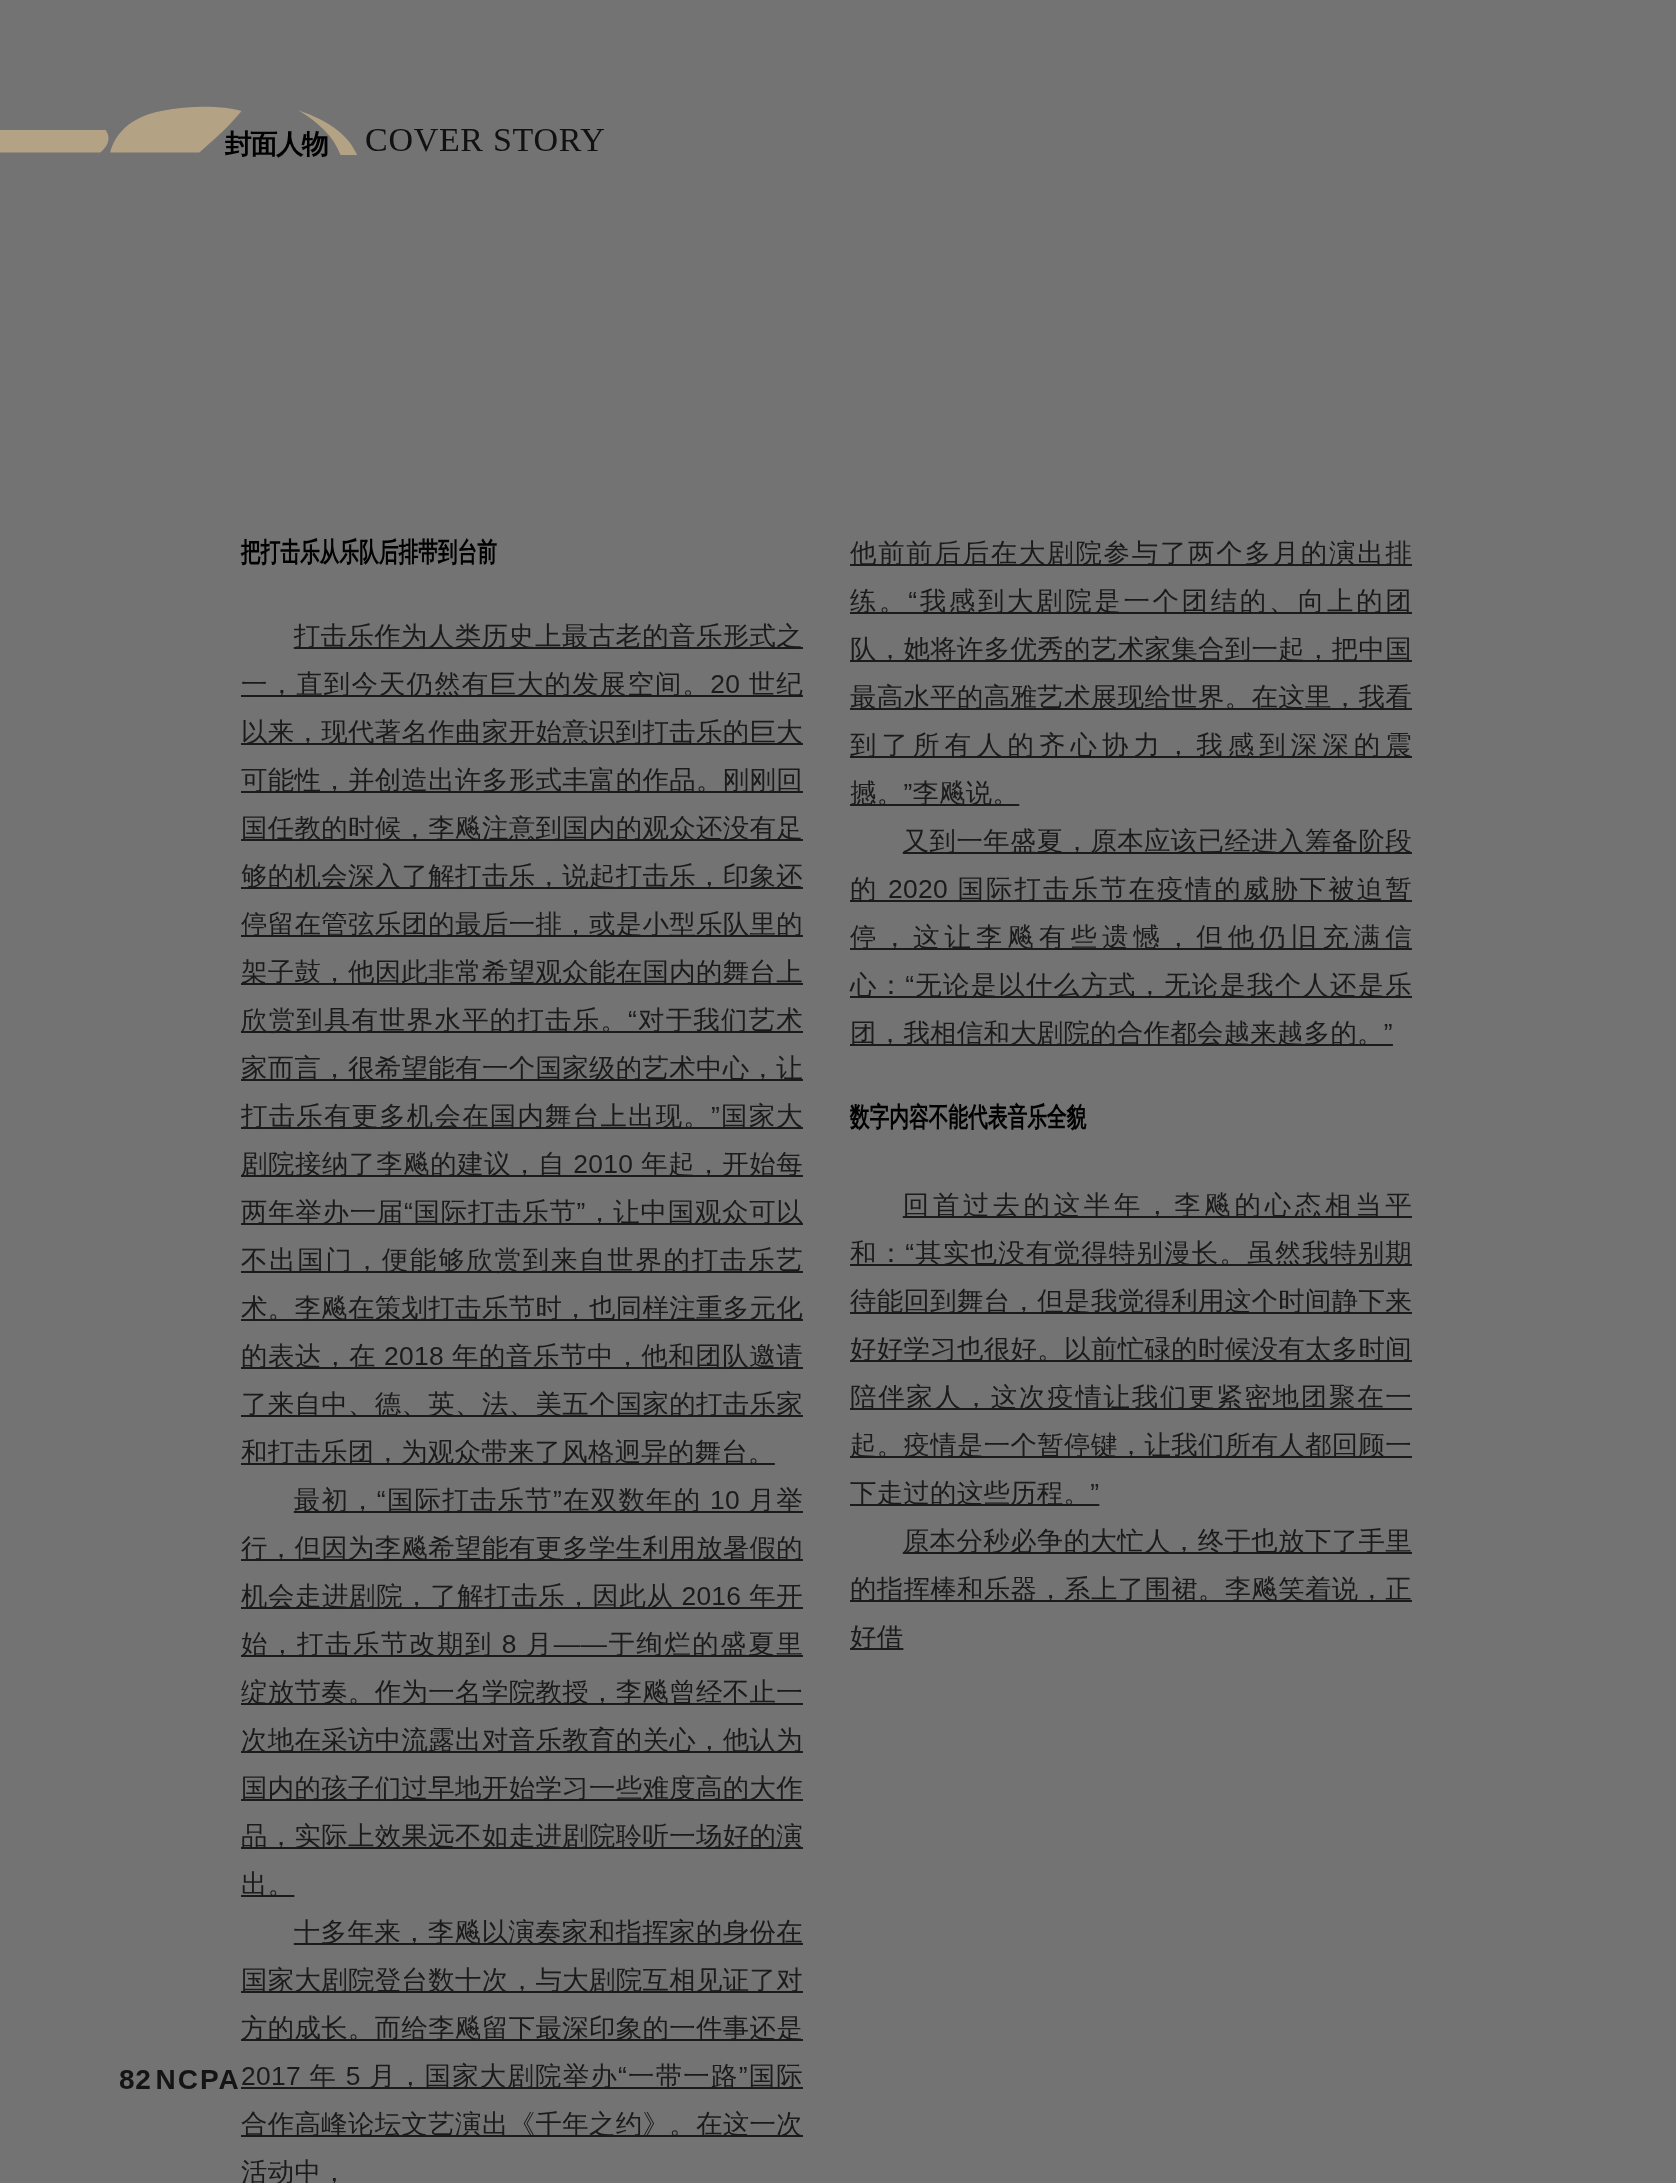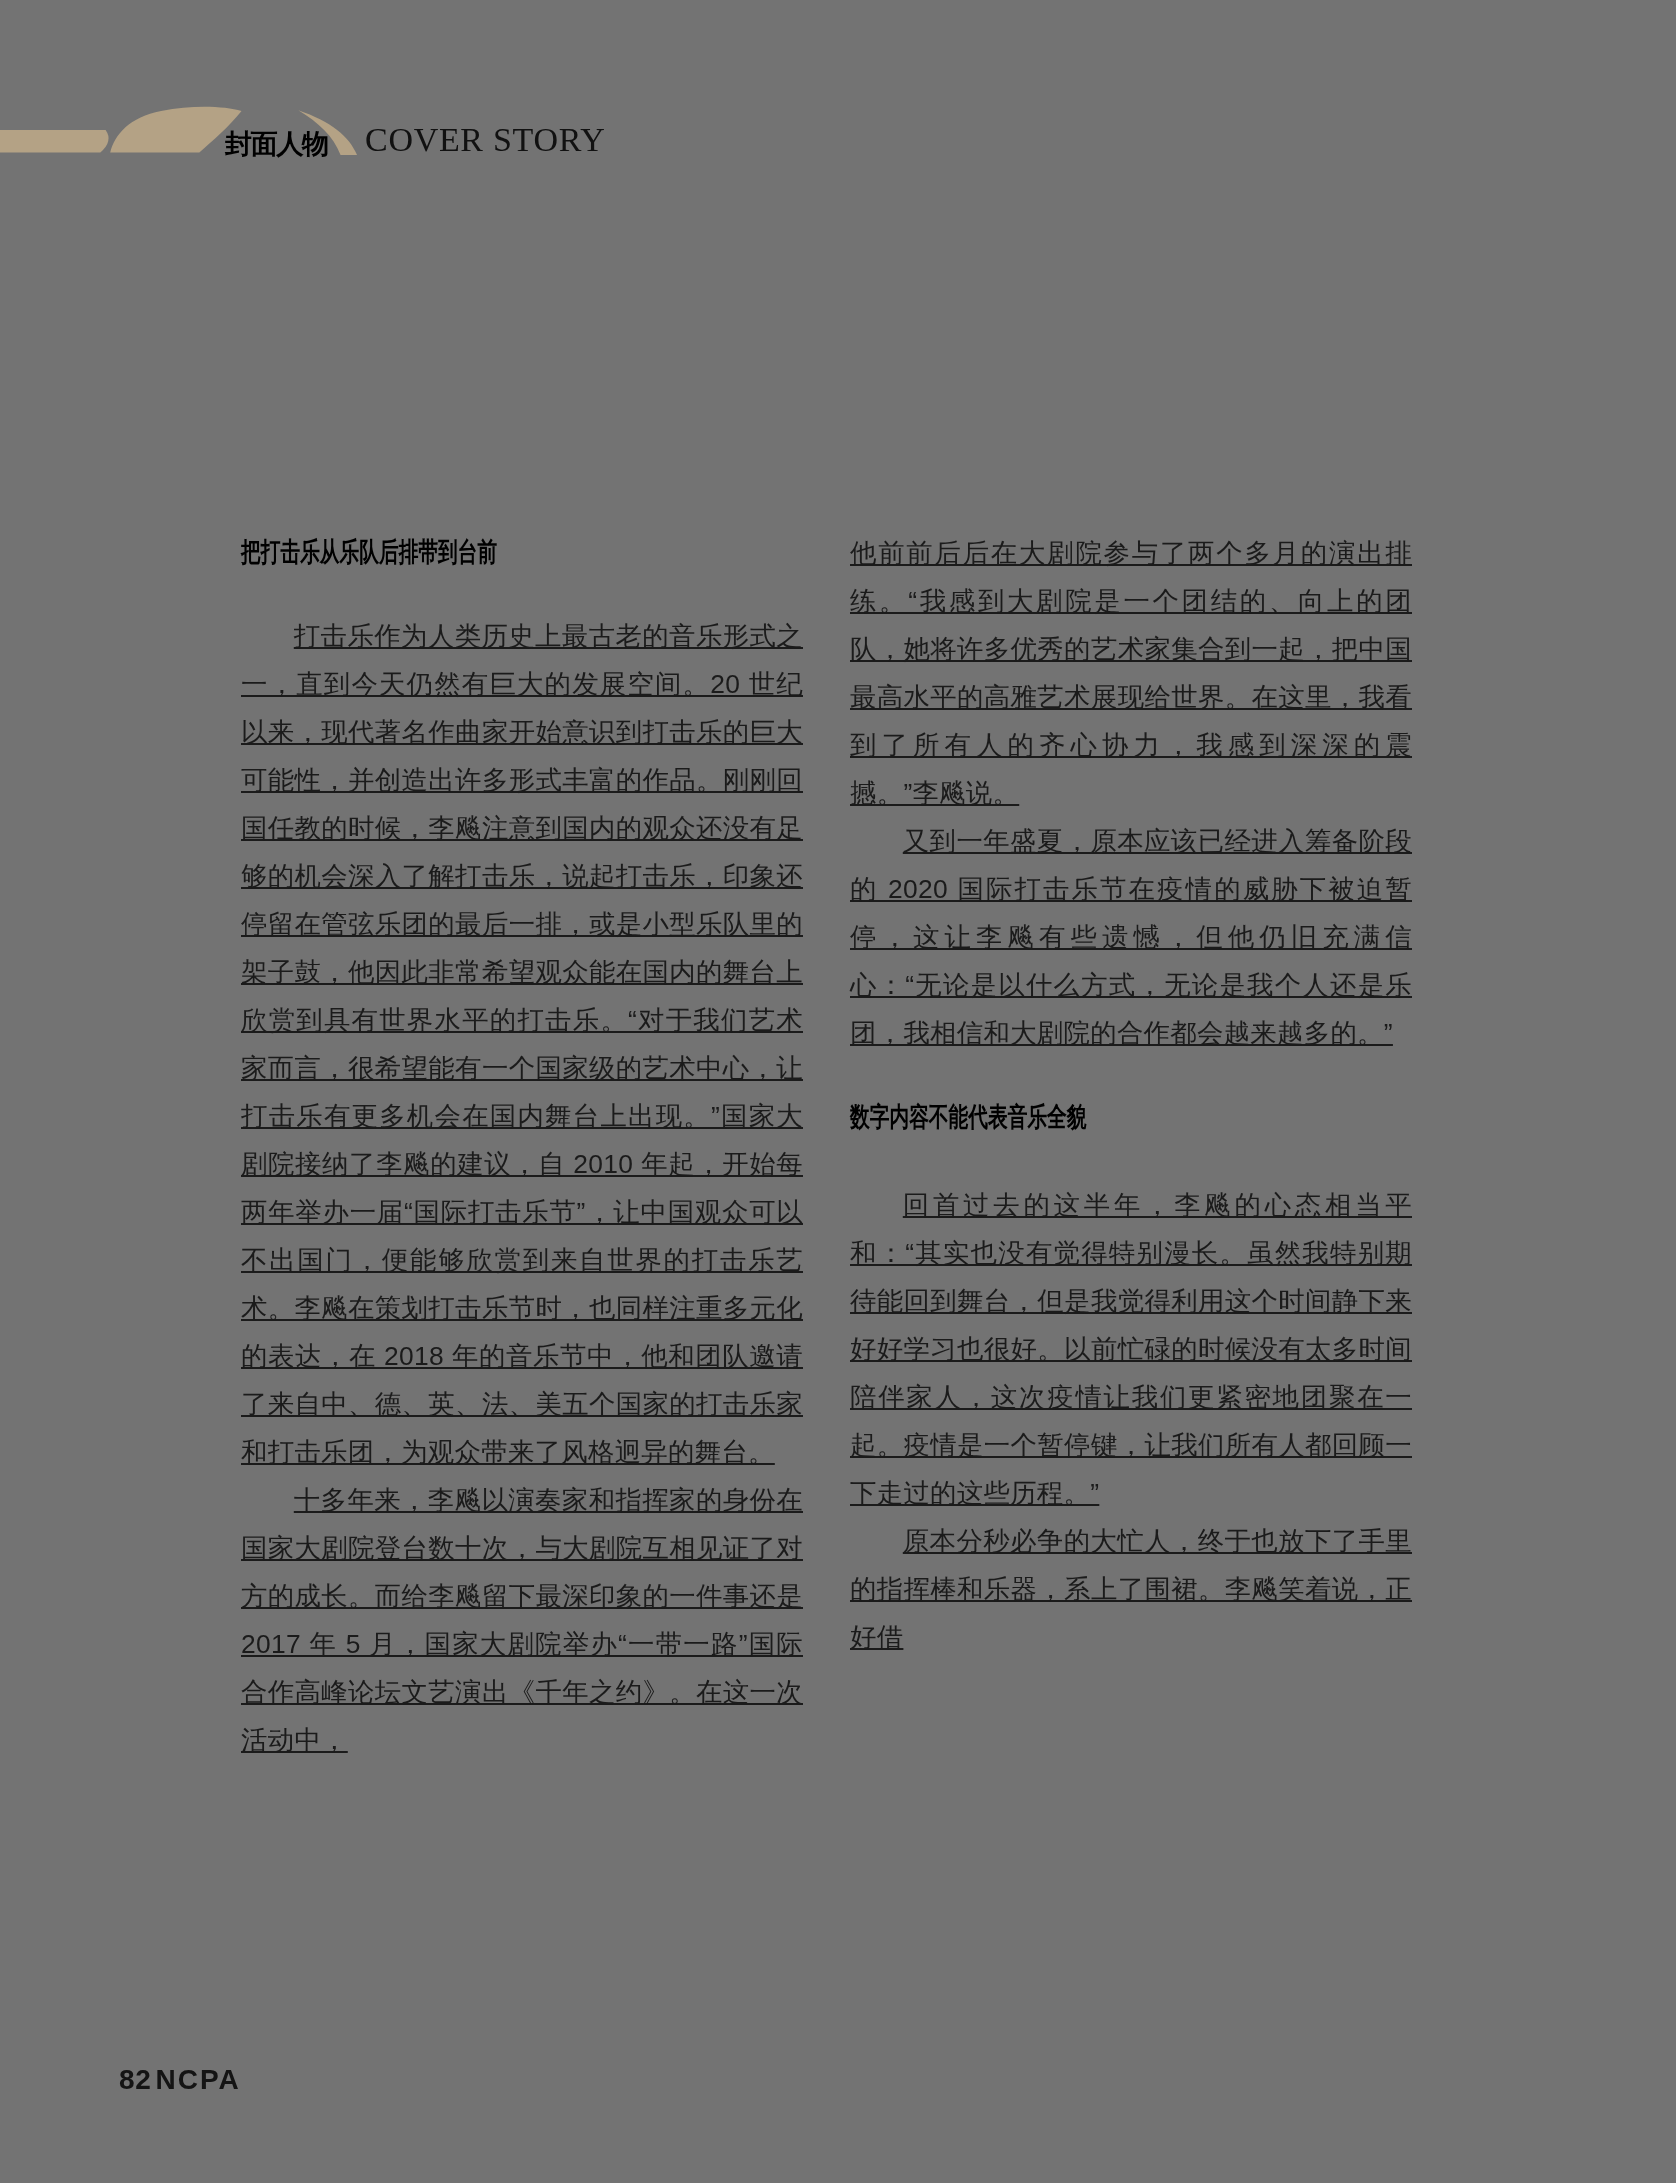--- a/index.html
+++ b/index.html
@@ -58,20 +58,21 @@
     <path d="M452,167 C501,184 529,206 541,235 L516,235
              C505,206 483,186 452,167 Z" fill="#b4a285"></path>
   </svg>
 
   <div class="brand-cn">封面人物</div>
   <div class="brand-en">COVER STORY</div>
 
   <div class="col col-left">
     <h2 class="sec">把打击乐从乐队后排带到台前</h2>
     <p>打击乐作为人类历史上最古老的音乐形式之一，直到今天仍然有巨大的发展空间。20 世纪以来，现代著名作曲家开始意识到打击乐的巨大可能性，并创造出许多形式丰富的作品。刚刚回国任教的时候，李飚注意到国内的观众还没有足够的机会深入了解打击乐，说起打击乐，印象还停留在管弦乐团的最后一排，或是小型乐队里的架子鼓，他因此非常希望观众能在国内的舞台上欣赏到具有世界水平的打击乐。“对于我们艺术家而言，很希望能有一个国家级的艺术中心，让打击乐有更多机会在国内舞台上出现。”国家大剧院接纳了李飚的建议，自 2010 年起，开始每两年举办一届“国际打击乐节”，让中国观众可以不出国门，便能够欣赏到来自世界的打击乐艺术。李飚在策划打击乐节时，也同样注重多元化的表达，在 2018 年的音乐节中，他和团队邀请了来自中、德、英、法、美五个国家的打击乐家和打击乐团，为观众带来了风格迥异的舞台。</p>
+    <p>最初，“国际打击乐节”在双数年的 10 月举行，但因为李飚希望能有更多学生利用放暑假的机会走进剧院，了解打击乐，因此从 2016 年开始，打击乐节改期到 8 月——于绚烂的盛夏里绽放节奏。作为一名学院教授，李飚曾经不止一次地在采访中流露出对音乐教育的关心，他认为国内的孩子们过早地开始学习一些难度高的大作品，实际上效果远不如走进剧院聆听一场好的演出。</p>
     <p>十多年来，李飚以演奏家和指挥家的身份在国家大剧院登台数十次，与大剧院互相见证了对方的成长。而给李飚留下最深印象的一件事还是 2017 年 5 月，国家大剧院举办“一带一路”国际合作高峰论坛文艺演出《千年之约》。在这一次活动中，</p>
   </div>
 
   <div class="col col-right">
     <p class="noindent">他前前后后在大剧院参与了两个多月的演出排练。“我感到大剧院是一个团结的、向上的团队，她将许多优秀的艺术家集合到一起，把中国最高水平的高雅艺术展现给世界。在这里，我看到了所有人的齐心协力，我感到深深的震撼。”李飚说。</p>
     <p>又到一年盛夏，原本应该已经进入筹备阶段的 2020 国际打击乐节在疫情的威胁下被迫暂停，这让李飚有些遗憾，但他仍旧充满信心：“无论是以什么方式，无论是我个人还是乐团，我相信和大剧院的合作都会越来越多的。”</p>
     <h2 class="sec">数字内容不能代表音乐全貌</h2>
     <p>回首过去的这半年，李飚的心态相当平和：“其实也没有觉得特别漫长。虽然我特别期待能回到舞台，但是我觉得利用这个时间静下来好好学习也很好。以前忙碌的时候没有太多时间陪伴家人，这次疫情让我们更紧密地团聚在一起。疫情是一个暂停键，让我们所有人都回顾一下走过的这些历程。”</p>
     <p>原本分秒必争的大忙人，终于也放下了手里的指挥棒和乐器，系上了围裙。李飚笑着说，正好借</p>
   </div>

